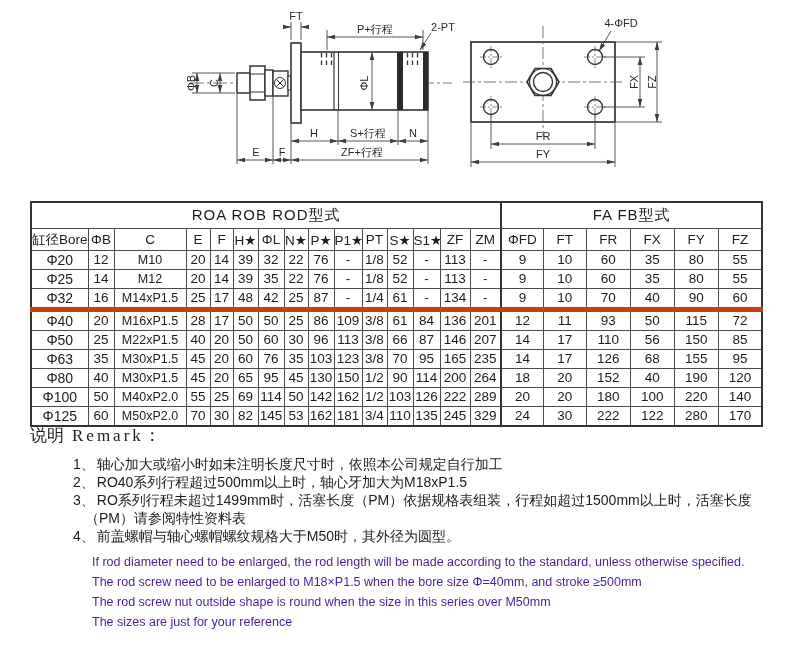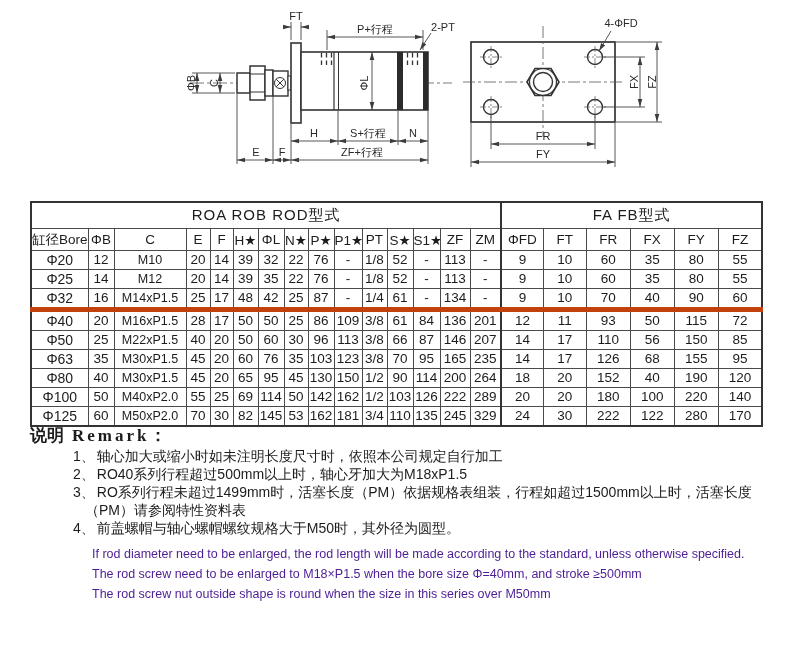--- a/index.html
+++ b/index.html
@@ -19,21 +19,21 @@
   .dim-table thead tr.group-row th{height:25px;font-size:15px;letter-spacing:1px;}
   .dim-table thead tr.cols-row th{height:21px;font-size:13.5px;}
   .dim-table tbody td{height:18px;font-size:13.5px;line-height:18px;}
   .dim-table tbody td.bore{font-size:14px;}
   .dim-table tbody td.thread{font-size:12.5px;}
   .dim-table .sec-end{border-right:2px solid #333;}
   .dim-table tr.sep td{border-bottom:5px solid #c2410c;}
 
   
   .remarks{position:absolute;left:30px;top:424px;width:724px;}
-  .remark-heading{font-size:17px;font-weight:bold;margin-bottom:0;}
+  .remark-heading{font-size:17px;font-weight:normal;margin-bottom:8px;}
   .remark-heading .cn{font-family:"Liberation Sans","DejaVu Sans",sans-serif;margin-right:8px;}
   .remark-heading .en{font-family:"Liberation Serif","DejaVu Serif",serif;letter-spacing:3px;}
   .remark-item{font-size:14px;line-height:18px;padding-left:55px;text-indent:-12px;}
   .remark-item .num{margin-right:2px;}
   .remarks-en{margin-top:7px;}
   .remark-en-line{font-size:12.5px;line-height:20px;margin-left:62px;color:#4c1d95;
                   font-stretch:condensed;}
 </style>
 </head>
 <body>
@@ -480,16 +480,17 @@
     <div class="remark-item">
       <span class="num">3、</span><span>RO系列行程未超过1499mm时，活塞长度（PM）依据规格表组装，行程如超过1500mm以上时，活塞长度（PM）请参阅特性资料表</span>
     </div>
     <div class="remark-item">
       <span class="num">4、</span><span>前盖螺帽与轴心螺帽螺纹规格大于M50时，其外径为圆型。</span>
     </div>
     <div class="remarks-en">
       <div class="remark-en-line">If rod diameter need to be enlarged, the rod length will be made according to the standard, unless otherwise specified.</div>
       <div class="remark-en-line">The rod screw need to be enlarged to M18×P1.5 when the bore size Φ=40mm, and stroke ≥500mm</div>
       <div class="remark-en-line">The rod screw nut outside shape is round when the size in this series over M50mm</div>
+      <div class="remark-en-line">The sizes are just for your reference</div>
     </div>
   </div>
 
 </div>
 
 </body></html>

